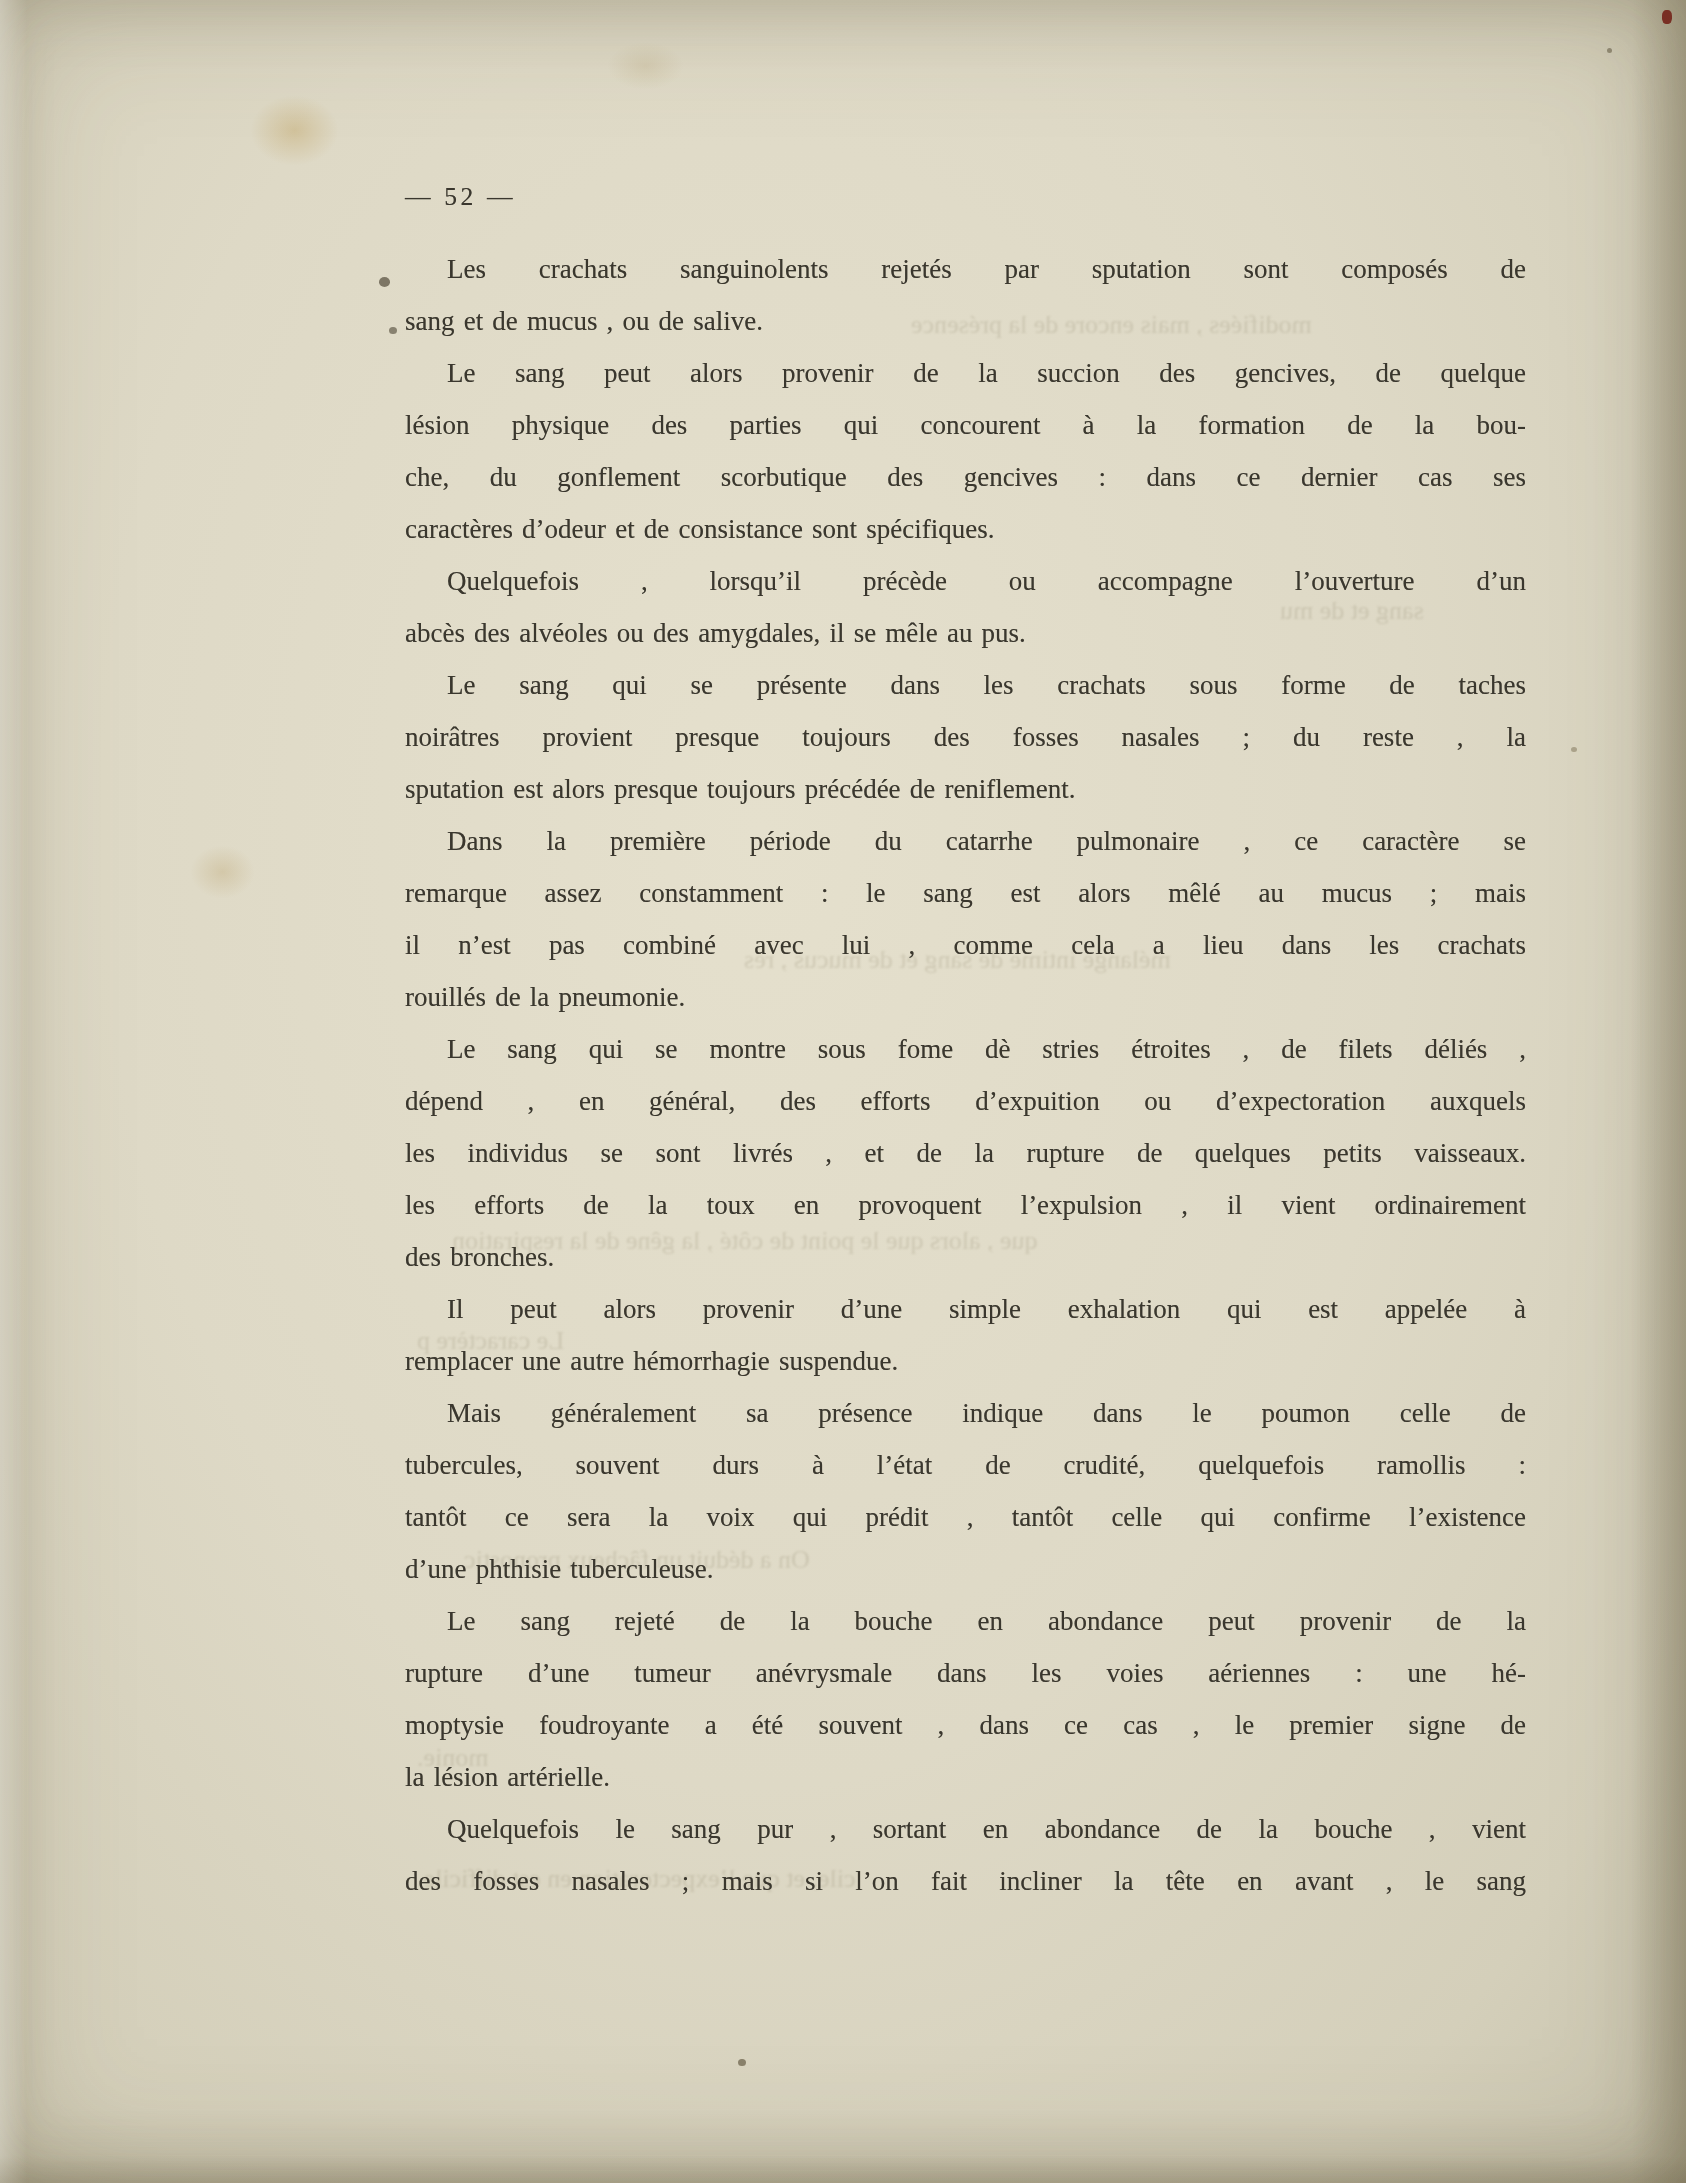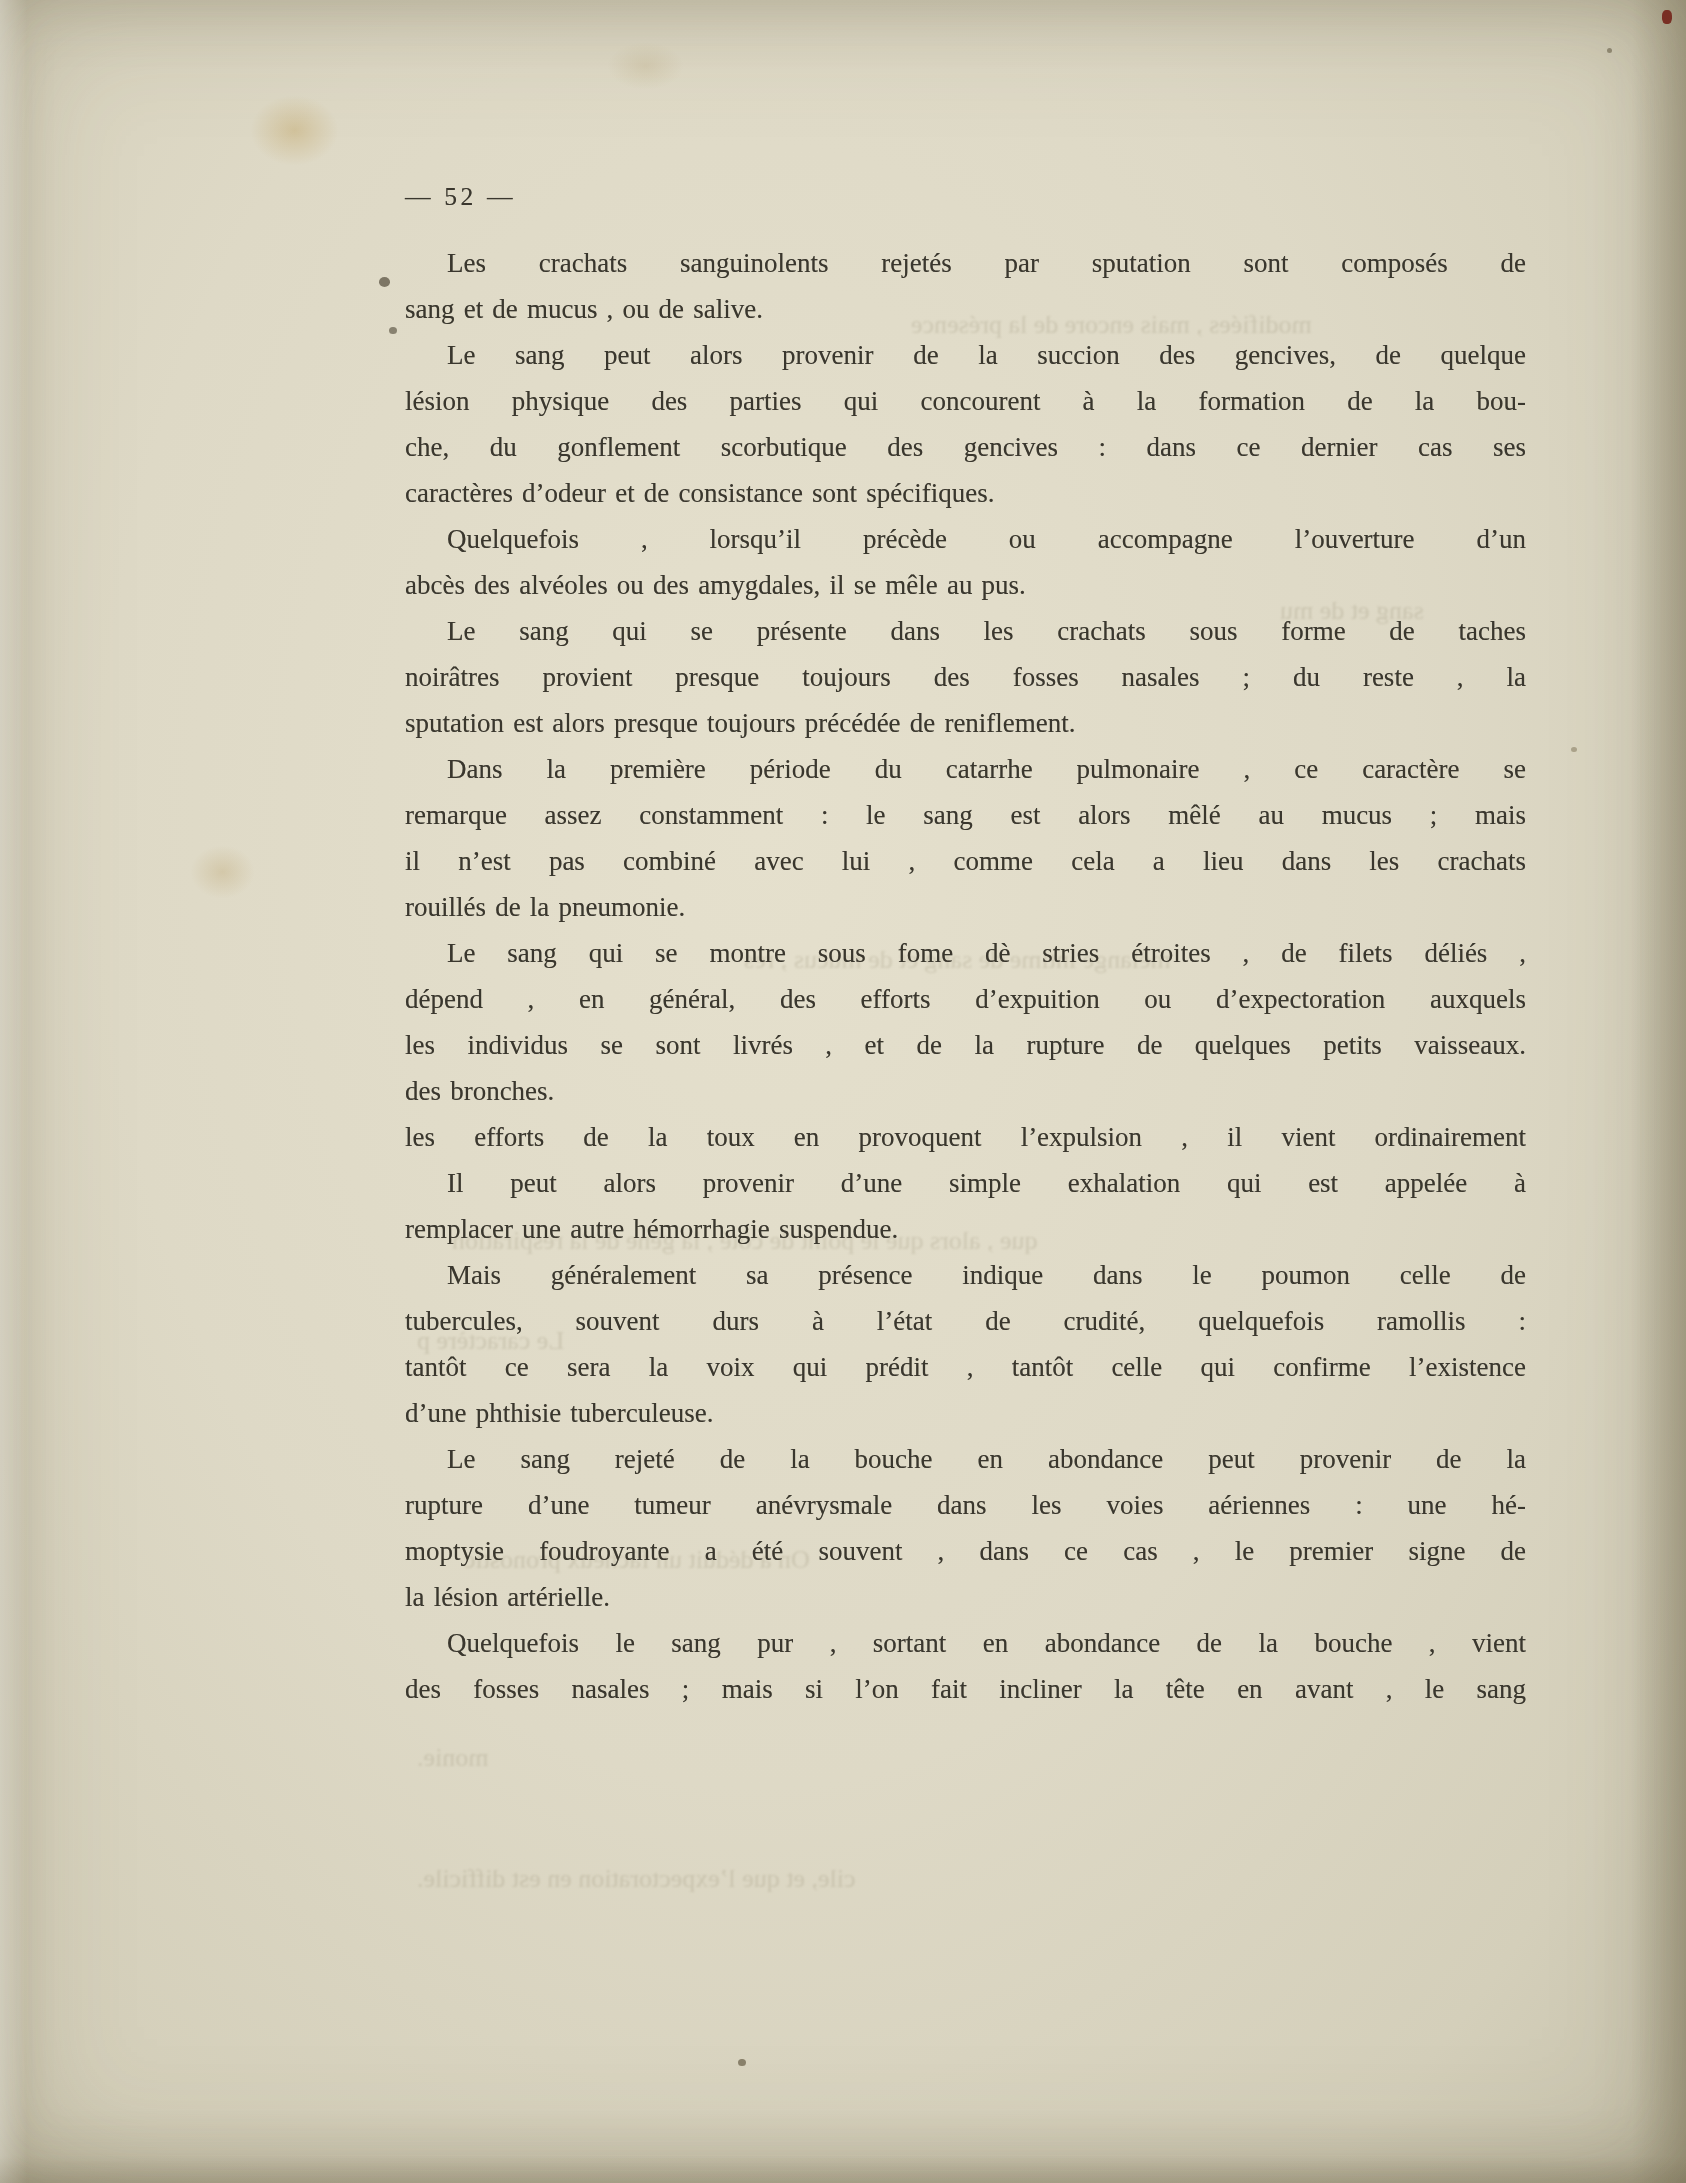--- a/index.html
+++ b/index.html
@@ -45,20 +45,21 @@
     position:absolute;left:405px;top:240px;width:1121px;
     color:var(--ink);
     font-size:27px;line-height:46px;
     text-shadow:0 0 0.6px rgba(58,55,46,0.40);
   }
   .paragraph{margin:0;}
   .line{
     text-align:justify;
     text-align-last:justify;
     word-spacing:2.4px;
+    margin-top:6px;
   }
   .line.firstline{text-indent:42px;}
   .line.lastline{text-align-last:left;}
   .show-through-layer{
     position:absolute;inset:0;pointer-events:none;
   }
   .ghost{
     position:absolute;
     transform:scaleX(-1);
     color:#7d7458;
@@ -136,22 +137,22 @@
         <div class="line">remarque assez constamment : le sang est alors mêlé au mucus ; mais</div>
         <div class="line">il n’est pas combiné avec lui , comme cela a lieu dans les crachats</div>
         <div class="line lastline">rouillés de la pneumonie.</div>
       </div>
       <div class="paragraph">
         <div class="line firstline">Le sang qui se montre sous fome dè stries étroites , de filets déliés ,</div>
         <div class="line">dépend , en général, des efforts d’expuition ou d’expectoration auxquels</div>
         <div class="line">les individus se sont livrés , et de la rupture de quelques petits vaisseaux.</div>
       </div>
       <div class="paragraph">
+        <div class="line">les efforts de la toux en provoquent l’expulsion , il vient ordinairement</div>
         <div class="line lastline">des bronches.</div>
-        <div class="line">les efforts de la toux en provoquent l’expulsion , il vient ordinairement</div>
       </div>
       <div class="paragraph">
         <div class="line firstline">Il peut alors provenir d’une simple exhalation qui est appelée à</div>
         <div class="line lastline">remplacer une autre hémorrhagie suspendue.</div>
       </div>
       <div class="paragraph">
         <div class="line firstline">Mais généralement sa présence indique dans le poumon celle de</div>
         <div class="line">tubercules, souvent durs à l’état de crudité, quelquefois ramollis :</div>
         <div class="line">tantôt ce sera la voix qui prédit , tantôt celle qui confirme l’existence</div>
         <div class="line lastline">d’une phthisie tuberculeuse.</div>

